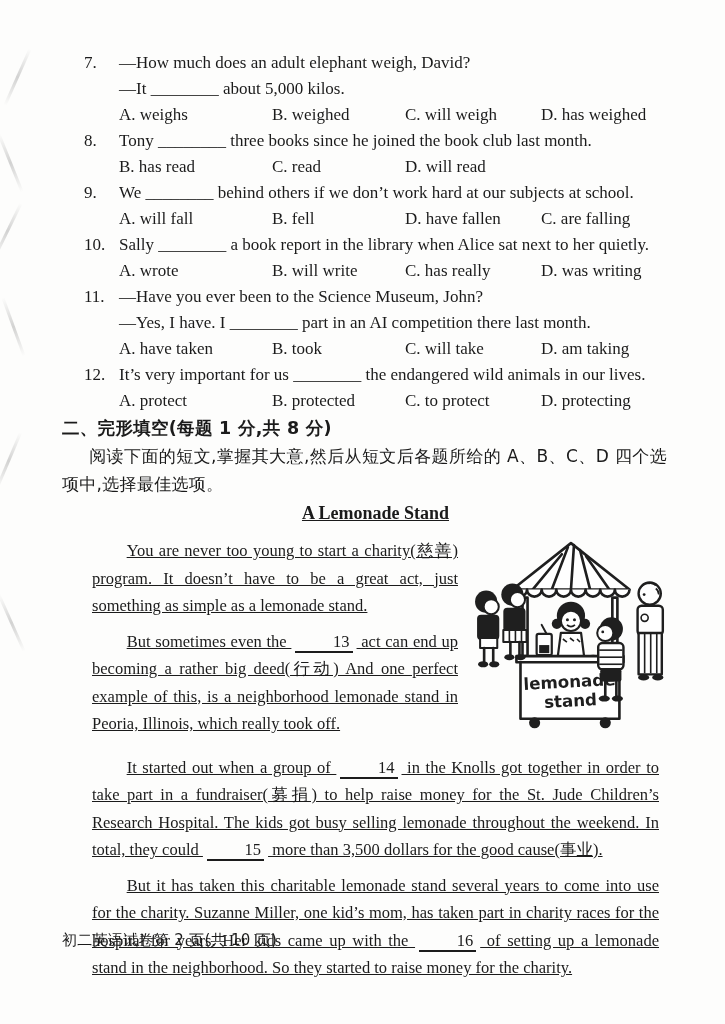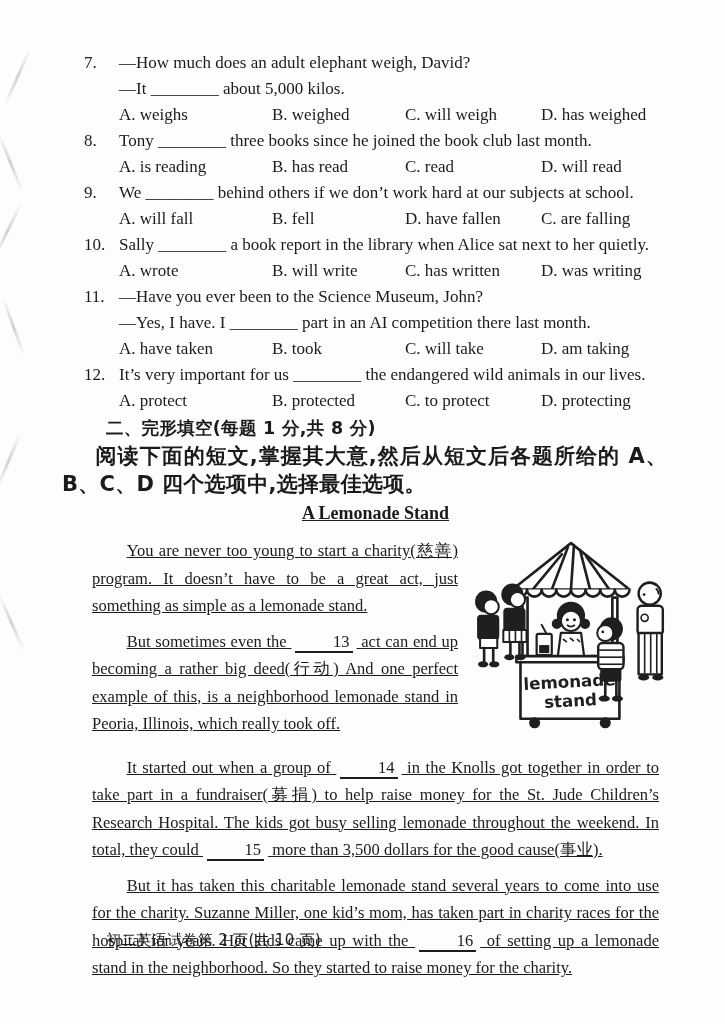--- a/index.html
+++ b/index.html
@@ -21,23 +21,23 @@
     background:linear-gradient(to bottom, rgba(130,130,130,0), rgba(130,130,130,.35), rgba(130,130,130,0));
     pointer-events:none;
   }
   
   .mcq{line-height:26px;margin-left:22px;}
   .question{display:flex;}
   .qnum{min-width:26px;margin-right:9px;text-align:left;}
   .qbody{flex:1;}
   .opts{display:grid;grid-template-columns:145px 125px 128px auto;gap:8px;}
   
-  .cjk{font-family:"DejaVu Sans","Liberation Sans",sans-serif;margin-left:44px;}
+  .cjk{font-family:"DejaVu Sans","Liberation Sans",sans-serif;}
   .cloze-head{font-weight:bold;line-height:28px;font-size:17.5px;letter-spacing:.3px;}
-  .cloze-instr{font-weight:bold;line-height:28px;font-size:21px;text-align:justify;text-indent:1.6em;letter-spacing:.3px;}
+  .cloze-instr{font-weight:normal;line-height:28px;font-size:17px;text-align:justify;text-indent:1.6em;letter-spacing:.3px;}
   .indent{margin-left:22px;text-decoration:underline;}
   .passage-title{text-align:center;font-weight:bold;font-size:18px;line-height:29px;margin:1px 0 1px 0;}
   .p{ text-align:justify;text-indent:2.1em;line-height:27.5px;margin:8px;font-size:16.5px;}
   .passage-top{display:flex;align-items:flex-start;}
   .text-col{width:386px;}
   .illus-col{width:212px;margin-left:4px;margin-right:-15px;margin-top:2px;}
   .num-blank{
     display:inline-block;min-width:46px;padding:0 3px;margin:0 4px;
     text-align:center;border-bottom:2px solid #1c1c1c;line-height:18px;
   }
@@ -74,21 +74,20 @@
           <span>D. has weighed</span>
         </div>
       </div>
     </div>
 
     <div class="question">
       <span class="qnum">8.</span>
       <div class="qbody">
         <div>Tony ________ three books since he joined the book club last month.</div>
         <div class="opts">
-          <span>A. is reading</span>
           <span>B. has read</span>
           <span>C. read</span>
           <span>D. will read</span>
         </div>
       </div>
     </div>
 
     <div class="question">
       <span class="qnum">9.</span>
       <div class="qbody">
@@ -102,21 +101,21 @@
       </div>
     </div>
 
     <div class="question">
       <span class="qnum">10.</span>
       <div class="qbody">
         <div>Sally ________ a book report in the library when Alice sat next to her quietly.</div>
         <div class="opts">
           <span>A. wrote</span>
           <span>B. will write</span>
-          <span>C. has written</span>
+          <span>C. has really</span>
           <span>D. was writing</span>
         </div>
       </div>
     </div>
 
     <div class="question">
       <span class="qnum">11.</span>
       <div class="qbody">
         <div>—Have you ever been to the Science Museum, John?</div>
         <div>—Yes, I have. I ________ part in an AI competition there last month.</div>

